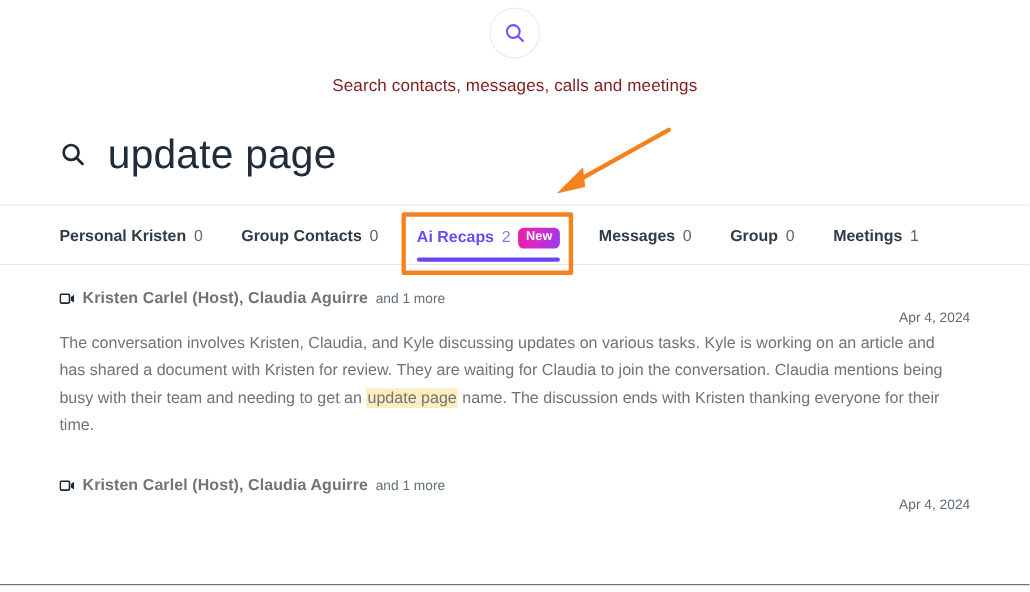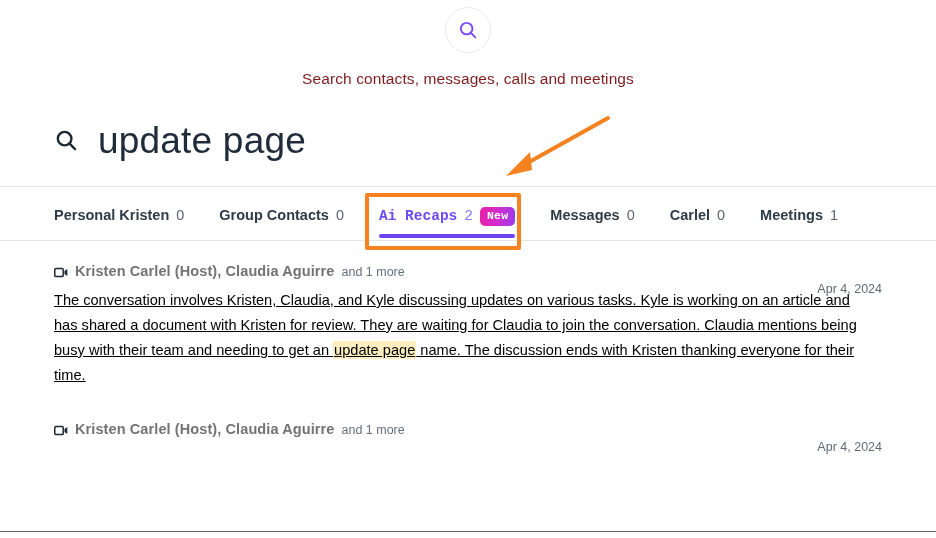--- a/index.html
+++ b/index.html
@@ -95,21 +95,21 @@
     padding-top: 7px;
     position: relative;
     white-space: nowrap;
     cursor: pointer;
   }
   .tab .count {
     font-weight: normal;
     color: #5c6670;
     font-size: 14.5px;
   }
-  .tab.active { color: #6c4bf4; font-family: Liberation Mono, monospace; }
+  .tab.active { color: #6c4bf4; }
   .tab.active .count { color: #8a76f0; }
 
   .tab-underline {
     position: absolute;
     left: 0;
     right: 0;
     bottom: -12px;
     height: 4px;
     border-radius: 2px;
     background: #6c45f0;
@@ -181,26 +181,25 @@
   }
   .result-date {
     position: absolute;
     right: 0;
     font-size: 12.5px;
     color: #5d6a75;
     white-space: nowrap;
     margin-top: 20px;
   }
   .result-body {
-    margin-top: 8px;
+    margin-top: 20px;
     font-size: 14.6px;
     line-height: 25px;
-    color: #000000;
+    color: #737373;
     max-width: 815px;
-    text-decoration: underline;
   }
   .hl {
     background: #fdeec0;
     padding: 1px 1px;
   }
 </style>
 </head>
 <body>
 
 <div class="top-area">
@@ -240,21 +239,21 @@
     <span>Ai Recaps</span>
     <span class="count">2</span>
     <span class="badge-new">New</span>
     <span class="tab-underline"></span>
   </div>
   <div class="tab">
     <span>Messages</span>
     <span class="count">0</span>
   </div>
   <div class="tab">
-    <span>Carlel</span>
+    <span>Group</span>
     <span class="count">0</span>
   </div>
   <div class="tab">
     <span>Meetings</span>
     <span class="count">1</span>
   </div>
 </div>
 
 <div class="divider" id="divider-tabs"></div>
 

